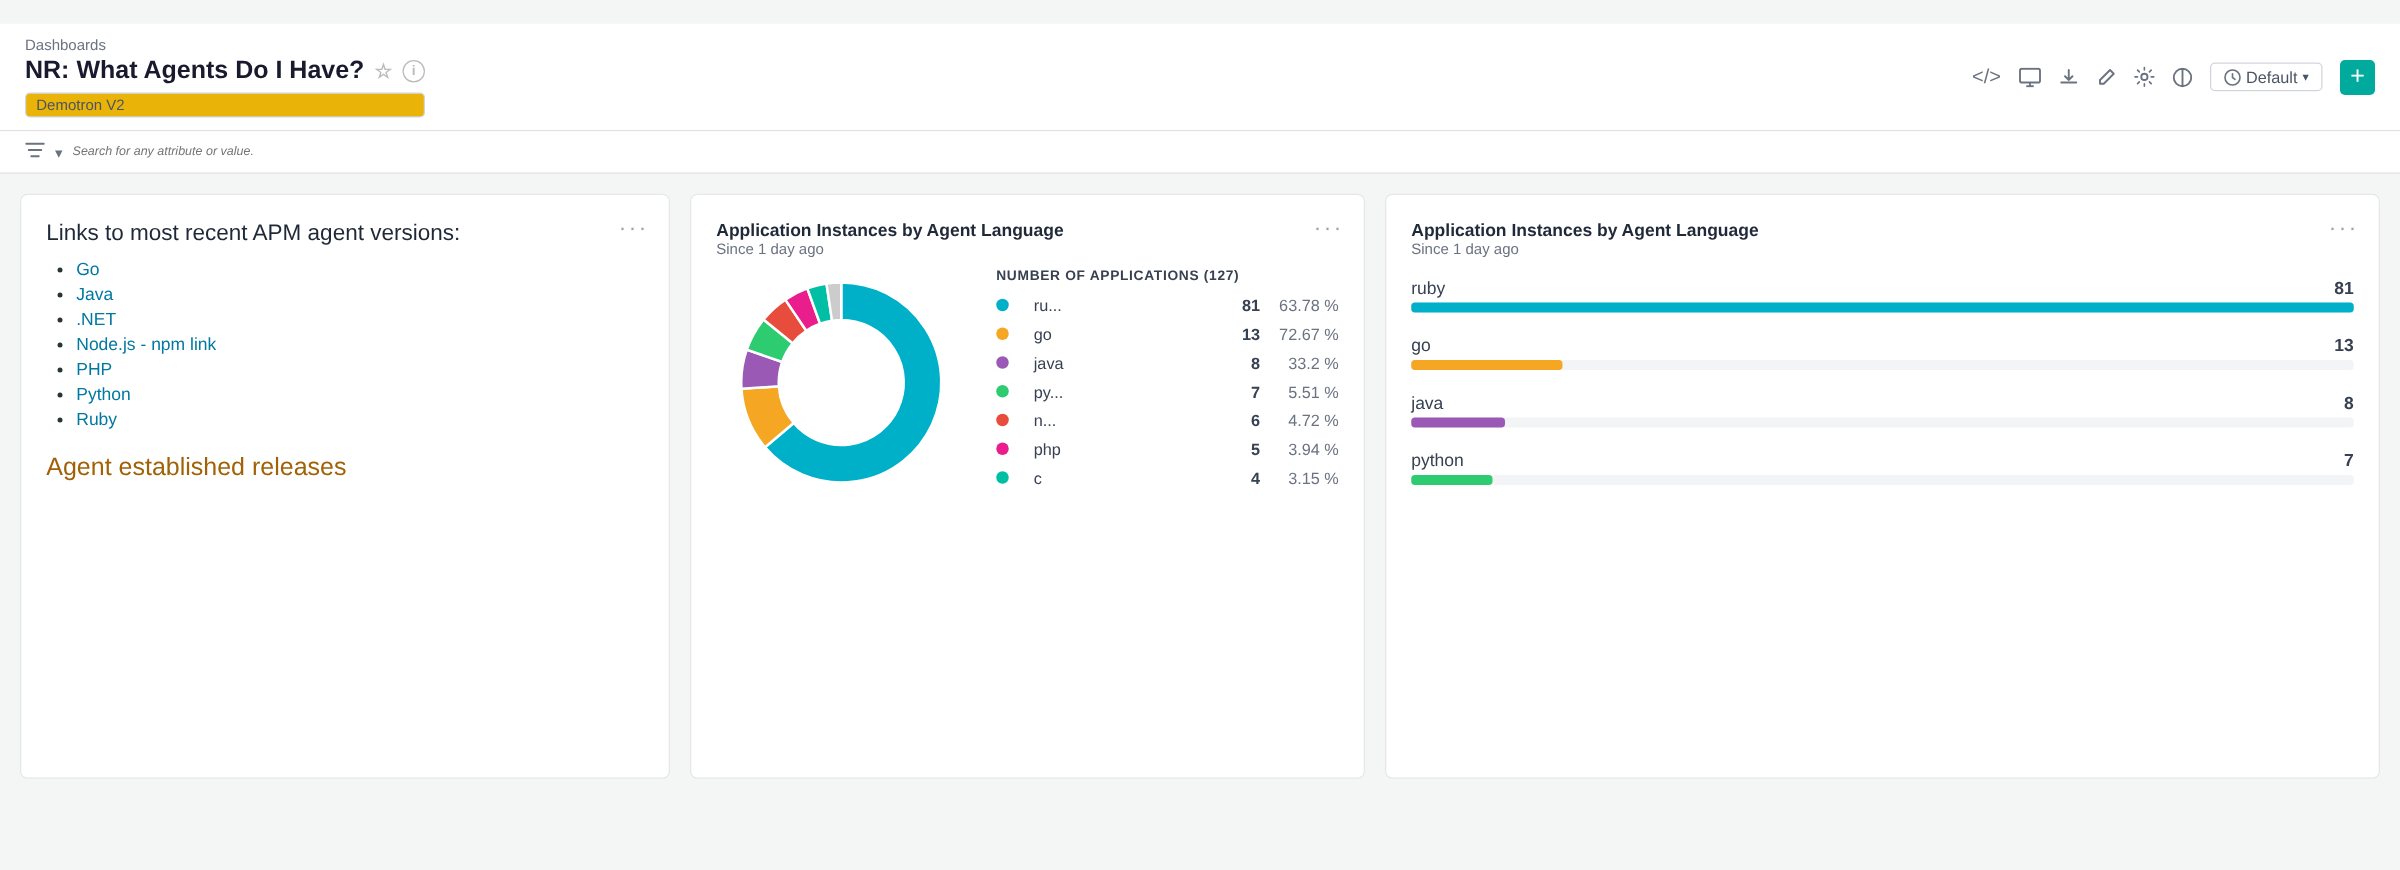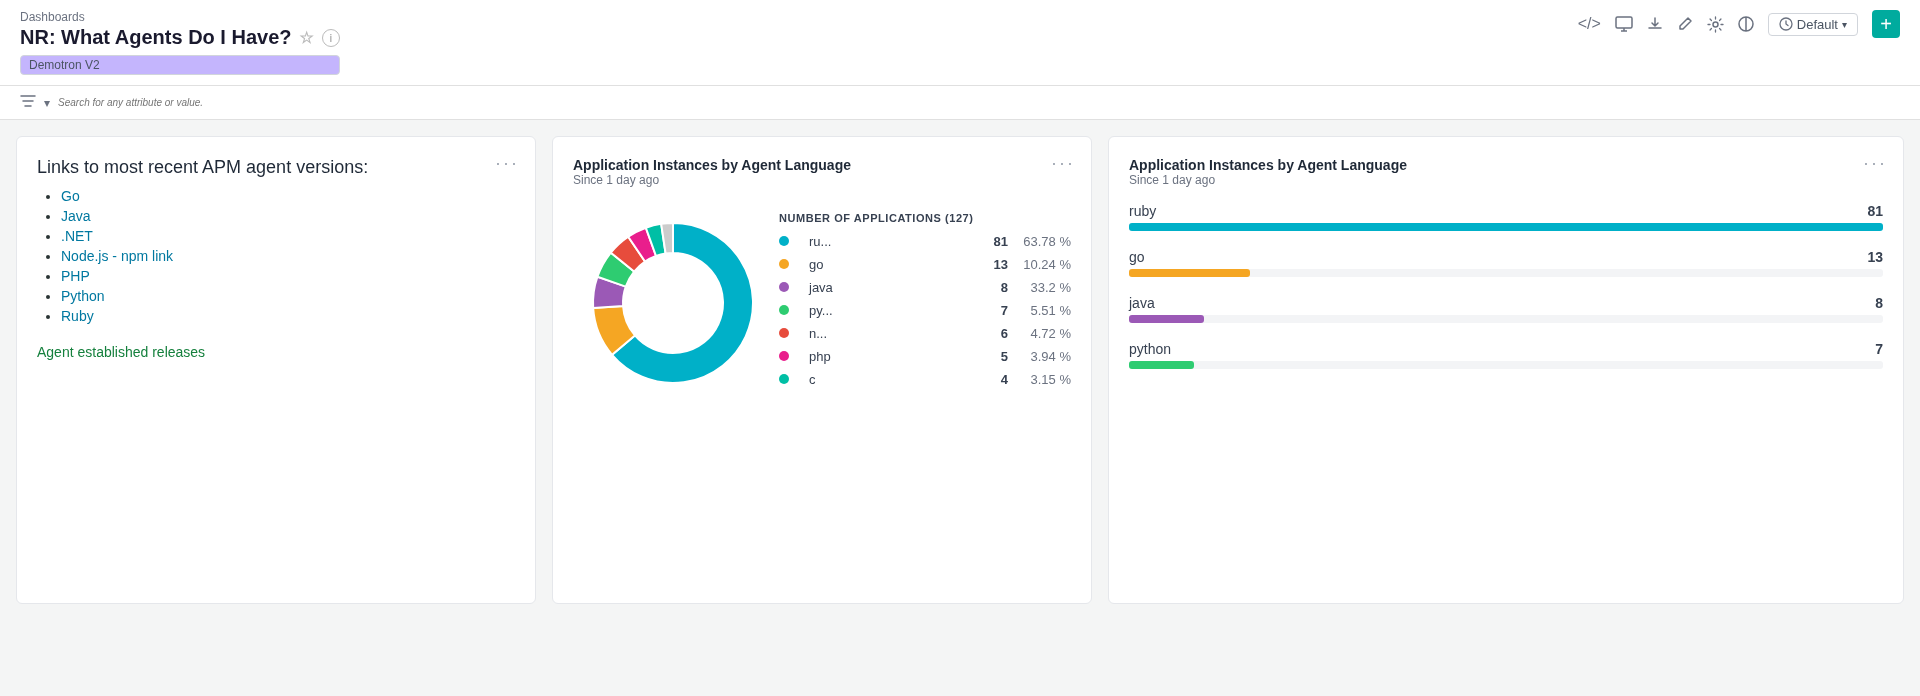--- a/index.html
+++ b/index.html
@@ -3,29 +3,30 @@
   <meta charset="utf-8">
   <style>
     * { box-sizing: border-box; margin: 0; padding: 0; }
     body { font-family: -apple-system, BlinkMacSystemFont, 'Segoe UI', sans-serif; background: #f4f5f5; color: #2a3434; font-size: 14px; }
 
     .top-bar {
       background: #fff;
       border-bottom: 1px solid #e0e0e0;
       padding: 10px 20px 10px 20px;
       display: flex;
-      align-items: flex-start;
+      align-items: center;
       justify-content: space-between;
+      margin-top: 19px;
     }
     .top-bar-left { display: flex; flex-direction: column; }
     .breadcrumb { font-size: 12px; color: #6b7280; margin-bottom: 2px; }
     .page-title { font-size: 20px; font-weight: 600; color: #1a1a2e; display: flex; align-items: center; gap: 8px; }
     .page-title .star { color: #bbb; font-size: 16px; cursor: pointer; }
     .page-title .info { color: #bbb; font-size: 14px; cursor: pointer; border: 1px solid #bbb; border-radius: 50%; width: 18px; height: 18px; display: inline-flex; align-items: center; justify-content: center; font-size: 11px; }
-    .account-badge { background: #c4b5fd; border: 1px solid #d1d5db; border-radius: 4px; padding: 2px 8px; font-size: 12px; color: #4b5563; margin-top: 6px; display: inline-block; }
+    .account-badge { background: #eab308; border: 1px solid #d1d5db; border-radius: 4px; padding: 2px 8px; font-size: 12px; color: #4b5563; margin-top: 6px; display: inline-block; }
 
     .top-bar-right { display: flex; align-items: center; gap: 14px; color: #6b7280; font-size: 18px; }
     .top-bar-right .icon-btn { cursor: pointer; color: #6b7280; font-size: 16px; display: flex; align-items: center; }
     .add-btn { background: #00ab9e; color: #fff; border: none; border-radius: 4px; width: 28px; height: 28px; font-size: 20px; cursor: pointer; display: flex; align-items: center; justify-content: center; font-weight: 300; }
     .default-btn { display: flex; align-items: center; gap: 4px; font-size: 13px; color: #4b5563; cursor: pointer; border: 1px solid #d1d5db; border-radius: 4px; padding: 3px 10px; background: #fff; }
 
     .filter-bar {
       background: #fff;
       border-bottom: 1px solid #e0e0e0;
       padding: 8px 20px;
@@ -52,31 +53,31 @@
       position: relative;
     }
 
     .panel-left { flex: 0 0 520px; }
     .panel-middle { flex: 0 0 540px; }
     .panel-right { flex: 1; }
 
     .panel-menu { position: absolute; top: 16px; right: 16px; color: #9ca3af; cursor: pointer; font-size: 18px; letter-spacing: 2px; }
 
     .panel-title { font-size: 14px; font-weight: 600; color: #1f2937; margin-bottom: 0; }
-    .panel-subtitle { font-size: 12px; color: #6b7280; margin-bottom: 16px; }
+    .panel-subtitle { font-size: 12px; color: #6b7280; }
 
     
     .links-heading { font-size: 18px; color: #1f2937; margin-bottom: 10px; }
     .links-list { list-style: disc; padding-left: 24px; margin-bottom: 20px; }
     .links-list li { margin-bottom: 4px; }
     .links-list li a { color: #0078a0; text-decoration: none; font-size: 14px; }
-    .agent-releases-link { color: #15803d; text-decoration: none; font-size: 14px; display: block; margin-top: 10px; }
-
-    
-    .chart-area { display: flex; align-items: center; gap: 6px; }
+    .agent-releases-link { color: #a16207; text-decoration: none; font-size: 20px; display: block; margin-top: 10px; }
+
+    
+    .chart-area { display: flex; align-items: center; gap: 24px; }
     .donut-wrap { width: 200px; height: 200px; flex-shrink: 0; }
     .legend-table { flex: 1; font-size: 13px; }
     .legend-header { font-size: 11px; font-weight: 700; color: #374151; margin-bottom: 10px; text-transform: uppercase; letter-spacing: 0.05em; }
     .legend-row { display: flex; align-items: center; gap: 8px; margin-bottom: 8px; }
     .legend-dot { width: 10px; height: 10px; border-radius: 50%; flex-shrink: 0; }
     .legend-label { flex: 1; color: #374151; margin-left: 12px; }
     .legend-count { width: 30px; text-align: right; color: #374151; font-weight: 600; }
     .legend-pct { width: 55px; text-align: right; color: #6b7280; }
 
     
@@ -199,21 +200,21 @@
             <div class="legend-row">
       <span class="legend-dot" style="background:#00b0c8;"></span>
       <span class="legend-label">ru...</span>
       <span class="legend-count">81</span>
       <span class="legend-pct">63.78 %</span>
     </div>
             <div class="legend-row">
       <span class="legend-dot" style="background:#f5a623;"></span>
       <span class="legend-label">go</span>
       <span class="legend-count">13</span>
-      <span class="legend-pct">10.24 %</span>
+      <span class="legend-pct">72.67 %</span>
     </div>
             <div class="legend-row">
       <span class="legend-dot" style="background:#9b59b6;"></span>
       <span class="legend-label">java</span>
       <span class="legend-count">8</span>
       <span class="legend-pct">33.2 %</span>
     </div>
             <div class="legend-row">
       <span class="legend-dot" style="background:#2ecc71;"></span>
       <span class="legend-label">py...</span>

